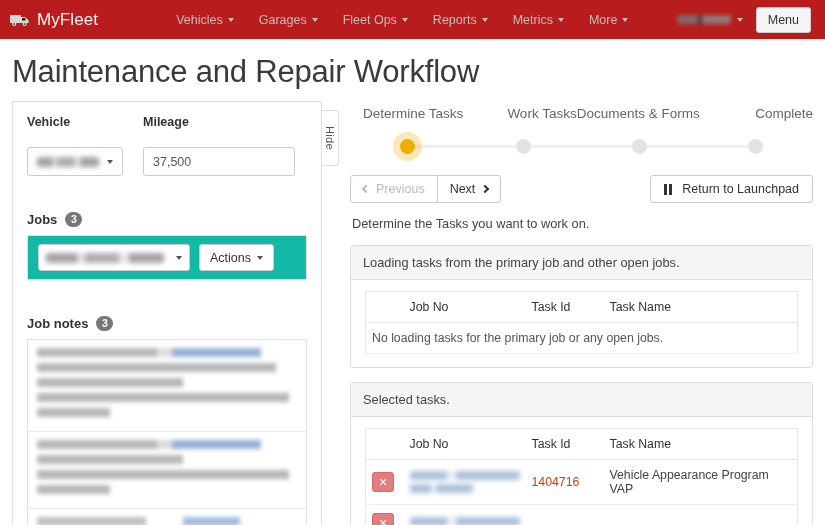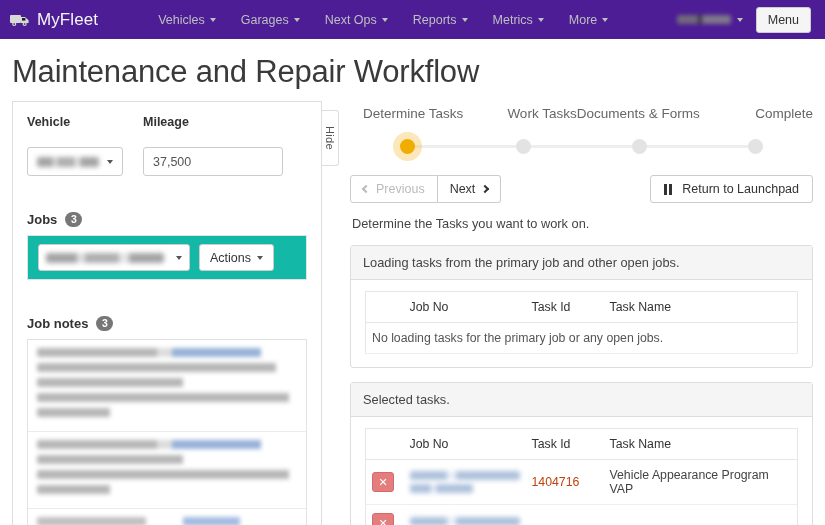--- a/index.html
+++ b/index.html
@@ -8,34 +8,34 @@
     overflow: hidden;
     background: #ffffff;
     font-family: "Liberation Sans", sans-serif;
     font-size: 13px;
     color: #333333;
   }
 
   
   .navbar {
     height: 39px;
-    background: #4c1d95;
+    background: #b91c1c;
     display: flex;
     align-items: center;
     padding: 0 14px 0 10px;
     position: relative;
   }
   .brand {
     display: flex; align-items: center; gap: 7px;
     color: #f5f5f5; font-size: 17px; letter-spacing: .1px;
   }
   .truck-icon { display: block; }
   .nav-links {
     display: flex; align-items: center;
-    margin-left: 60px; gap: 25px;
+    margin-left: 78px; gap: 25px;
   }
   .nav-link {
     color: #bfbfbf; font-size: 12.5px;
     display: flex; align-items: center; gap: 5px;
     cursor: pointer; white-space: nowrap;
   }
   .caret {
     width: 0; height: 0;
     border-left: 3.5px solid transparent;
     border-right: 3.5px solid transparent;
@@ -74,21 +74,21 @@
   }
   .field-row { display: flex; gap: 20px; }
   .field { }
   .field-label { font-size: 12.5px; font-weight: bold; color: #333; margin-bottom: 18px; }
   .sel-box, .inp-box {
     height: 29px; border: 1px solid #cccccc; border-radius: 3px;
     background: #ffffff; display: flex; align-items: center;
     padding: 0 9px; font-size: 12.5px; color: #555;
   }
   .sel-box { width: 96px; justify-content: space-between; cursor: pointer; }
-  .inp-box { width: 140px; cursor: text; }
+  .inp-box { width: 152px; cursor: text; }
   .blur-text {
     display: inline-block; height: 10px; border-radius: 2px;
     background: linear-gradient(90deg,#8d8d8d 0 26%, #d8d8d8 26% 33%, #9a9a9a 33% 62%, #e0e0e0 62% 70%, #8d8d8d 70% 100%);
     filter: blur(2.4px); opacity: .8;
   }
 
   .sec-head {
     display: flex; align-items: center; gap: 8px;
     font-size: 13px; font-weight: bold; color: #333;
     margin: 36px 0 8px 0;
@@ -267,21 +267,21 @@
   <div class="nav-links">
     <div class="nav-link">
       <span>Vehicles</span>
       <i class="caret"></i>
     </div>
     <div class="nav-link">
       <span>Garages</span>
       <i class="caret"></i>
     </div>
     <div class="nav-link">
-      <span>Next Ops</span>
+      <span>Fleet Ops</span>
       <i class="caret"></i>
     </div>
     <div class="nav-link">
       <span>Reports</span>
       <i class="caret"></i>
     </div>
     <div class="nav-link">
       <span>Metrics</span>
       <i class="caret"></i>
     </div>

